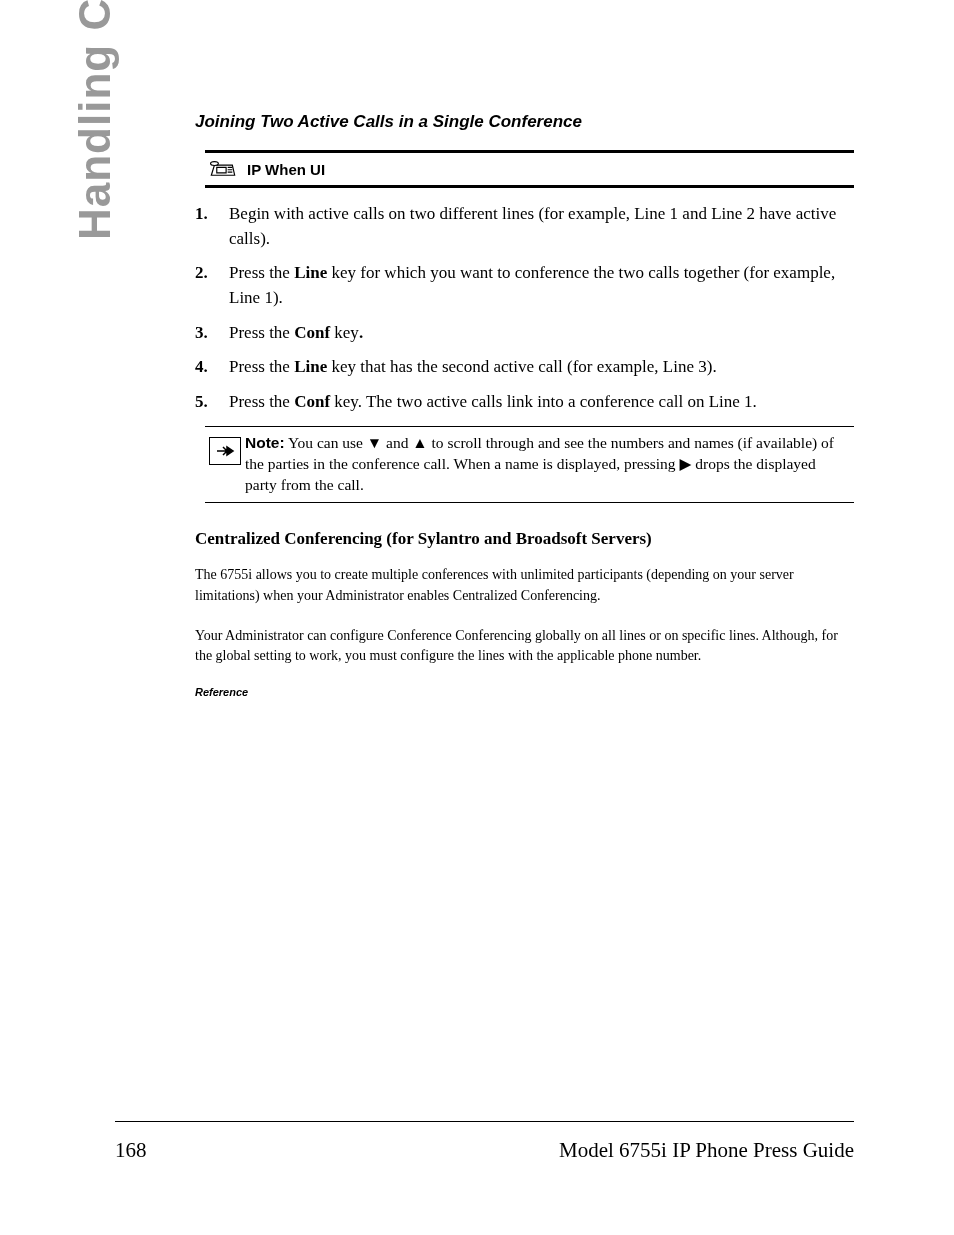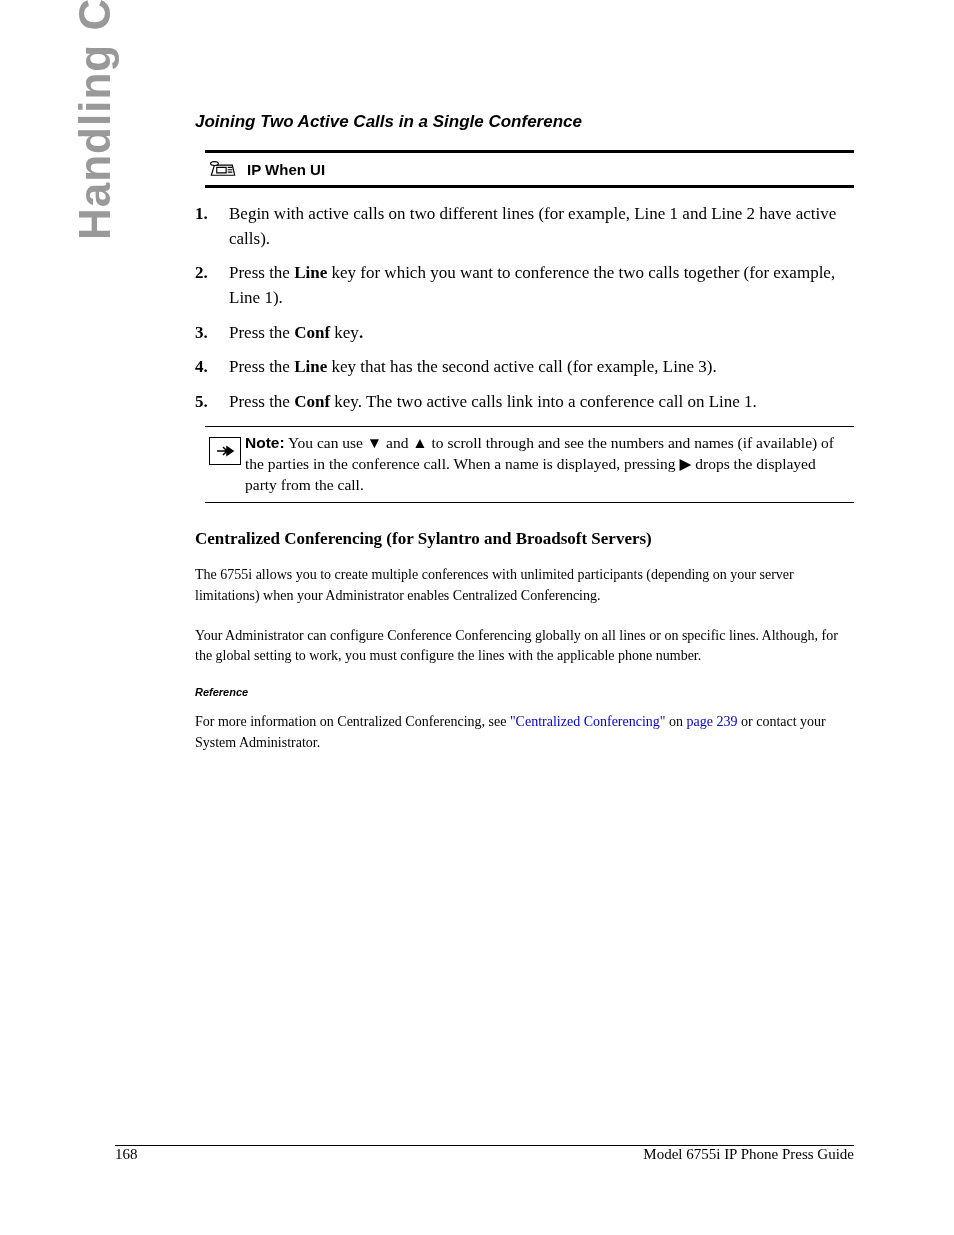--- a/index.html
+++ b/index.html
@@ -125,24 +125,24 @@
     font-size: 11px;
     margin: 0 0 14px 0;
   }
   .link { color: #0000cc; }
   .footer {
     position: absolute;
     left: 115px;
     right: 100px;
     bottom: 72px;
     border-top: 1px solid #000;
-    padding-top: 0;
+    padding-top: 16px;
     display: flex;
     justify-content: space-between;
-    font-size: 15px;
+    font-size: 21px;
   }
 </style>
 </head>
 <body>
 
 <div class="side-title">
   <span>Handling Calls</span>
 </div>
 
 <div class="content">
@@ -190,22 +190,19 @@
     </div>
   </div>
 
   <h3 class="subhead">Centralized Conferencing (for Sylantro and Broadsoft Servers)</h3>
 
   <p class="body">The 6755i allows you to create multiple conferences with unlimited participants (depending on your server limitations) when your Administrator enables Centralized Conferencing.</p>
   <p class="body">Your Administrator can configure Conference Conferencing globally on all lines or on specific lines. Although, for the global setting to work, you must configure the lines with the applicable phone number.</p>
 
   <div class="ref-title">Reference</div>
 
-  <p class="body">
-    <span>For more information on Centralized Conferencing, see </span><span class="link">"Centralized Conferencing"</span><span> on </span><span class="link">page 239</span><span> or contact your System Administrator.</span>
-  </p>
 
 </div>
 
 <div class="footer">
   <span>168</span>
   <span>Model 6755i IP Phone Press Guide</span>
 </div>
 
 </body></html>

